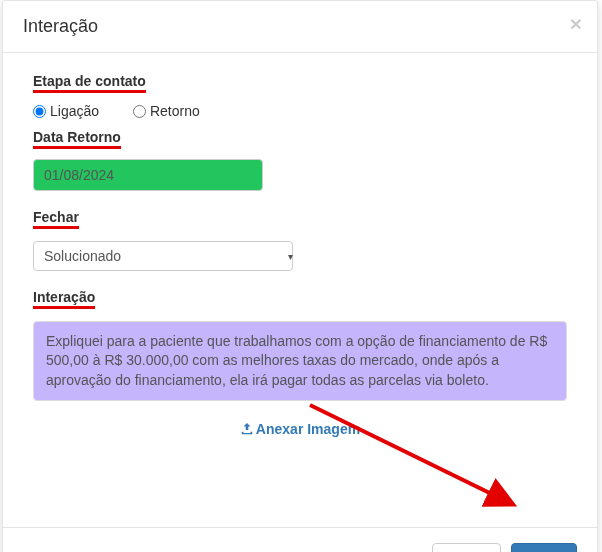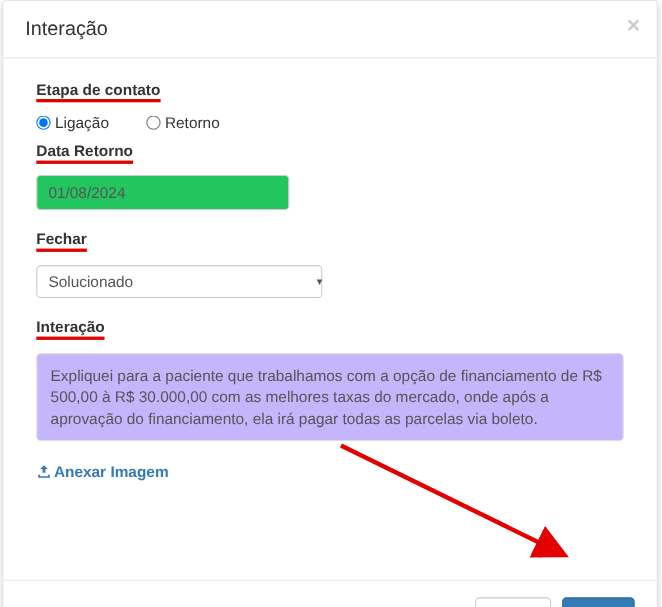--- a/index.html
+++ b/index.html
@@ -119,21 +119,21 @@
       border-radius: 4px;
       padding: 10px 12px;
       font-size: 14px;
       color: #555;
       line-height: 1.4;
       min-height: 70px;
       background: #c4b5fd;
     }
     .attach-link {
       display: block;
-      text-align: left;
+      text-align: center;
       margin-top: 20px;
       color: #337ab7;
       font-weight: 700;
       font-size: 14px;
       cursor: pointer;
     }
     .attach-link svg {
       vertical-align: -2px;
       margin-right: 2px;
     }

